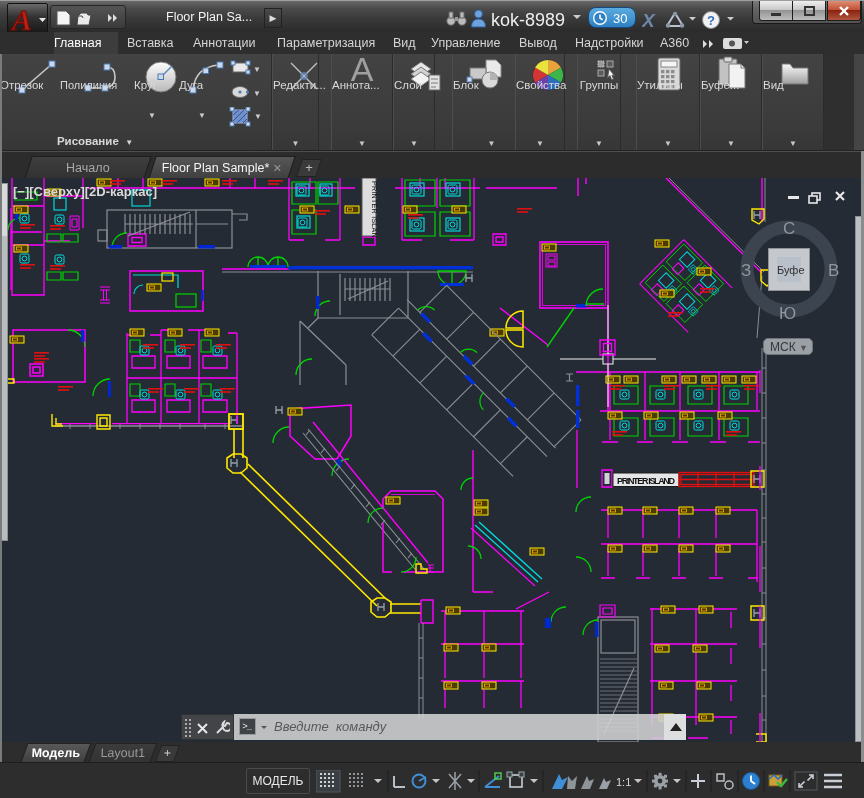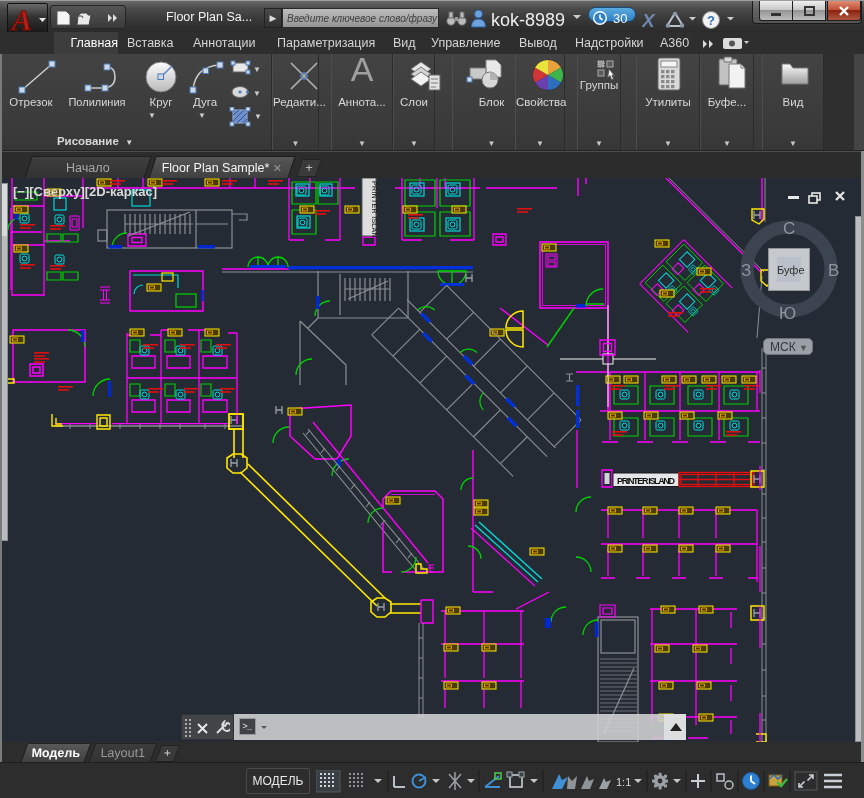--- a/index.html
+++ b/index.html
@@ -18,21 +18,21 @@
     background:linear-gradient(#6a6a6a,#333 45%,#191919);
     border:1px solid #121212; border-radius:2px; }
   #title-text { position:absolute; left:166px; top:9px; color:#f2f2f2; font-size:12.5px; white-space:nowrap; }
   #play { position:absolute; left:264px; top:7px; width:18px; height:20px;
     background:linear-gradient(#4a4a4a,#303030); border:1px solid #222; color:#ddd; font-size:9px;
     text-align:center; line-height:19px; }
   #searchbox { position:absolute; left:282px; top:7px; width:157px; height:20px;
     background:linear-gradient(#bdbdbd,#939393); border:1px solid #2a2a2a;
     color:#404040; font-style:italic; font-size:10px; line-height:19px; padding-left:4px; }
   #user-name { position:absolute; left:491px; top:9px; color:#eee; font-size:18px; }
-  #clockbadge { position:absolute; left:588px; top:6px; width:48px; height:15px;
+  #clockbadge { position:absolute; left:588px; top:6px; width:48px; height:21px;
     background:linear-gradient(#5aabdf,#2f80c4); border:1px solid #174a7c; border-radius:8px; }
   #clockbadge span { position:absolute; left:24px; top:3px; color:#fff; font-size:13px; }
   .wb { position:absolute; top:0; height:20px; width:34px; border:1px solid #1c1c1c; border-top:none;
     background:linear-gradient(#efefef 0%,#c9c9c9 45%,#949494 50%,#bdbdbd 100%); }
   .wb.close { background:linear-gradient(#dd8d72 0%,#c25238 45%,#8a2410 50%,#b05640 100%); }
   .wb svg { display:block; margin:4px auto 0; }
   .wbwrap { position:absolute; right:2px; top:0; height:23px; width:110px;
     background:rgba(180,180,180,.25); border:1px solid #1a1a1a; border-top:none;
     border-radius:0 0 4px 4px; }
 
@@ -42,21 +42,21 @@
   #ribtabs .t { position:absolute; top:0; height:22px; line-height:22px; }
   #ribtabs .active { background:#3d3d3d; color:#fff; }
 
   
   #ribbon { position:absolute; left:0; top:54px; width:864px; height:97px;
     background:linear-gradient(#424242,#383838); border-bottom:1px solid #242424; }
   .panel { position:absolute; top:0; height:96px; background:linear-gradient(#434343,#3a3a3a 80%,#363636);
     border-right:1px solid #2b2b2b; border-left:1px solid #4d4d4d; }
   .plabel { position:absolute; bottom:3px; width:100%; text-align:center; color:#d8d8d8; font-size:11.5px;font-weight:bold; }
   .parrow { position:absolute; bottom:2px; width:100%; text-align:center; color:#c8c8c8; font-size:8px; }
-  .biglabel { position:absolute; top:42px; width:100%; text-align:center; color:#d8d8d8; font-size:11.5px; }
+  .biglabel { position:absolute; top:25px; width:100%; color:#d8d8d8; font-size:11.5px; }
   .ic { position:absolute; }
 
   
   #filetabs { position:absolute; left:0; top:151px; width:864px; height:27px; background:#2c2c2c;
     border-top:1px solid #4e4e4e; }
   .ftab { position:absolute; top:4px; height:23px; font-size:12.5px; line-height:22px; text-align:center; }
   #ftab1 { left:28px; width:120px; background:linear-gradient(#3e3e3e,#323232); color:#a8a8a8;
     transform:skewX(-18deg); border:1px solid #1f1f1f; border-bottom:none; }
   #ftab2 { left:152px; width:140px; background:linear-gradient(#565656,#3f3f3f); color:#f5f5f5;
     transform:skewX(-18deg); border:1px solid #1f1f1f; border-bottom:none; }
@@ -121,21 +121,20 @@
       </svg>
     </div>
 
     <svg class="abs" style="left:56px;top:9px" width="64" height="16" viewBox="0 0 64 16">
       <path d="M1 1 h9 l4 4 v10 h-13 z" fill="#f5f5f5" stroke="#555"></path>
       <path d="M22 6 l3 -3 h6 l1 2 h3 l-2 10 h-12 z M22 6 h4 l1 2" fill="#e9e9e9" stroke="#444"></path>
       <path d="M52 4 l4 4 l-4 4 z M57 4 l4 4 l-4 4 z" fill="#ddd"></path>
     </svg>
     <div id="title-text">Floor Plan Sa...</div>
     <div id="play">▶</div>
-    <div id="searchbox">Введите ключевое слово/фразу</div>
 
     <svg class="abs" style="left:446px;top:10px" width="22" height="15" viewBox="0 0 22 15">
       <circle cx="5" cy="10" r="4.2" fill="#bbb" stroke="#666"></circle>
       <circle cx="16" cy="10" r="4.2" fill="#bbb" stroke="#666"></circle>
       <rect x="3" y="1" width="4" height="6" fill="#bbb" stroke="#666"></rect>
       <rect x="14" y="1" width="4" height="6" fill="#bbb" stroke="#666"></rect>
       <rect x="9" y="6" width="3" height="4" fill="#999"></rect>
     </svg>
 
     <svg class="abs" style="left:470px;top:8px" width="17" height="19" viewBox="0 0 17 19">
@@ -189,21 +188,21 @@
         </svg>
     </div>
     <div class="wb close" style="right:3px;border-radius:0 0 3px 0">
       <svg width="14" height="12" viewBox="0 0 14 12">
           <path d="M3 2 L11 10 M11 2 L3 10" stroke="#fff" stroke-width="2.4"></path>
         </svg>
     </div>
   </div>
 
   <div id="ribtabs">
-    <div class="t active" style="left:54px;width:64px;text-align:right">Главная</div>
+    <div class="t active" style="left:54px;width:64px;text-align:left">Главная</div>
     <div class="t" style="left:127px">Вставка</div>
     <div class="t" style="left:193px">Аннотации</div>
     <div class="t" style="left:277px">Параметризация</div>
     <div class="t" style="left:393px">Вид</div>
     <div class="t" style="left:431px">Управление</div>
     <div class="t" style="left:519px">Вывод</div>
     <div class="t" style="left:575px">Надстройки</div>
     <div class="t" style="left:660px">A360</div>
     <svg class="abs" style="left:702px;top:8px" width="14" height="8">
         <path d="M1 0 l4 4 l-4 4 z M7 0 l4 4 l-4 4 z" fill="#ddd"></path>
@@ -362,21 +361,21 @@
             <rect x="14" y="23" width="3.4" height="3.2"></rect>
           <rect x="4" y="28" width="3.4" height="3.2"></rect>
             <rect x="9" y="28" width="3.4" height="3.2"></rect>
             <rect x="14" y="28" width="3.4" height="3.2"></rect>
         </g>
       </svg>
       <div class="biglabel">Утилиты</div>
       <div class="parrow">▼</div>
     </div>
 
-    <div class="panel" style="left:700px;width:54px">
+    <div class="panel" style="left:700px;width:62px">
       <svg class="ic" style="left:16px;top:2px" width="30" height="36" viewBox="0 0 30 36">
         <rect x="2" y="3" width="18" height="26" rx="1" fill="#c2c2c2" stroke="#666"></rect>
         <rect x="7" y="1" width="8" height="5" rx="1" fill="#d9d9d9" stroke="#666"></rect>
         <path d="M12 8 h12 l4 4 v20 h-16 z" fill="#f2f2f2" stroke="#777"></path>
         <path d="M24 8 v4 h4" fill="none" stroke="#777"></path>
       </svg>
       <div class="biglabel">Буфе...</div>
       <div class="parrow">▼</div>
     </div>
 
@@ -897,20 +896,21 @@
           </svg>
         <svg class="abs" style="left:32px;top:5px" width="16" height="16" viewBox="0 0 16 16">
           <path d="M3 13 L9 7 M9 7 a4 4 0 1 0 4 -4 l-2 3 l-2 -1 l1 -3 a4 4 0 0 0 -1 5" stroke="#ddd" stroke-width="2" fill="none"></path>
         </svg>
       </div>
       <div id="cmdinput">
         <div id="cmdprompt">&gt;_</div>
         <svg class="abs" style="left:26px;top:11px" width="8" height="6">
             <path d="M1 1 l3 3 l3 -3 z" fill="#555"></path>
           </svg>
+        <span style="position:absolute;left:40px">Введите&nbsp; команду</span>
         <div class="abs" style="left:430px;top:0;width:22px;height:26px;background:rgba(224,225,226,.92)"></div>
         <svg class="abs" style="left:436px;top:9px" width="12" height="8">
             <path d="M6 0 L12 8 L0 8 z" fill="#222"></path>
           </svg>
       </div>
     </div>
   </div>
 
   <div id="layoutrow">
     <div class="ltab" id="ltab1">

